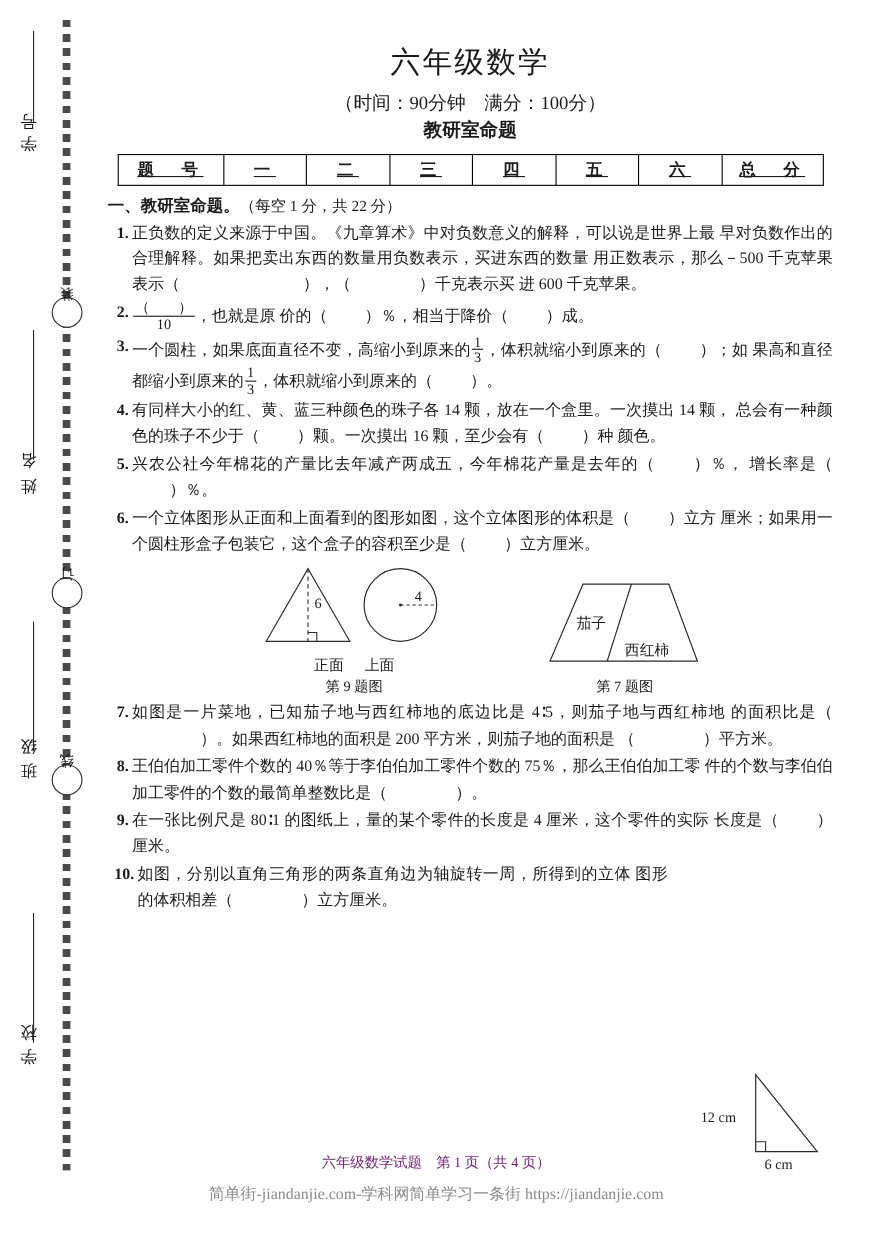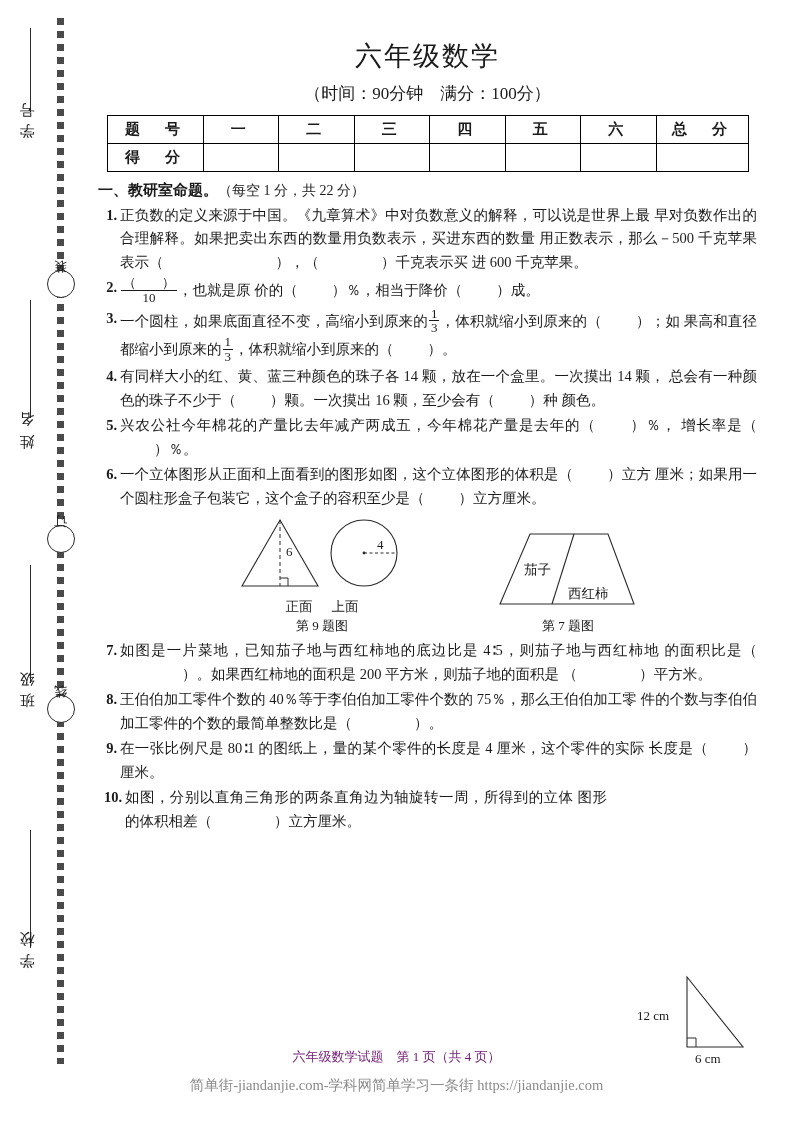--- a/index.html
+++ b/index.html
@@ -119,20 +119,21 @@
     table-layout: fixed;
   }
   table.score td {
     border: 1px solid #000;
     height: 28px;
     text-align: center;
     font-size: 15px;
     font-weight: bold;
     letter-spacing: 5px;
     padding: 0;
+    text-decoration: underline;
   }
   table.score td.label { width: 96px; }
   table.score td.total { width: 92px; }
 
   
   .section-head {
     font-size: 15px;
     font-weight: bold;
     margin: 9px 0 4px 0;
   }
@@ -247,43 +248,34 @@
 
   <div class="seal-char sc1">装</div>
   <div class="seal-char sc2">订</div>
   <div class="seal-char sc3">线</div>
 </div>
 
 <div class="page">
 
   <div class="title-sub">六年级数学</div>
   <div class="title-info">（时间：90分钟　满分：100分）</div>
+  <div class="title-org">教研室命题</div>
 
   <table class="score">
     <tbody>
         <tr>
       <td class="label">题　号</td>
       <td>一</td>
       <td>二</td>
       <td>三</td>
       <td>四</td>
       <td>五</td>
       <td>六</td>
       <td class="total">总　分</td>
     </tr>
-    <tr>
-      <td class="label">得　分</td>
-      <td></td>
-      <td></td>
-      <td></td>
-      <td></td>
-      <td></td>
-      <td></td>
-      <td class="total"></td>
-    </tr>
   </tbody>
     </table>
 
   <div class="section-head">
     <span>一、教研室命题。</span><span class="pts">（每空 1 分，共 22 分）</span>
   </div>
 
   <div class="q">
     <div class="q-num">1.</div>
     <div class="q-body">

